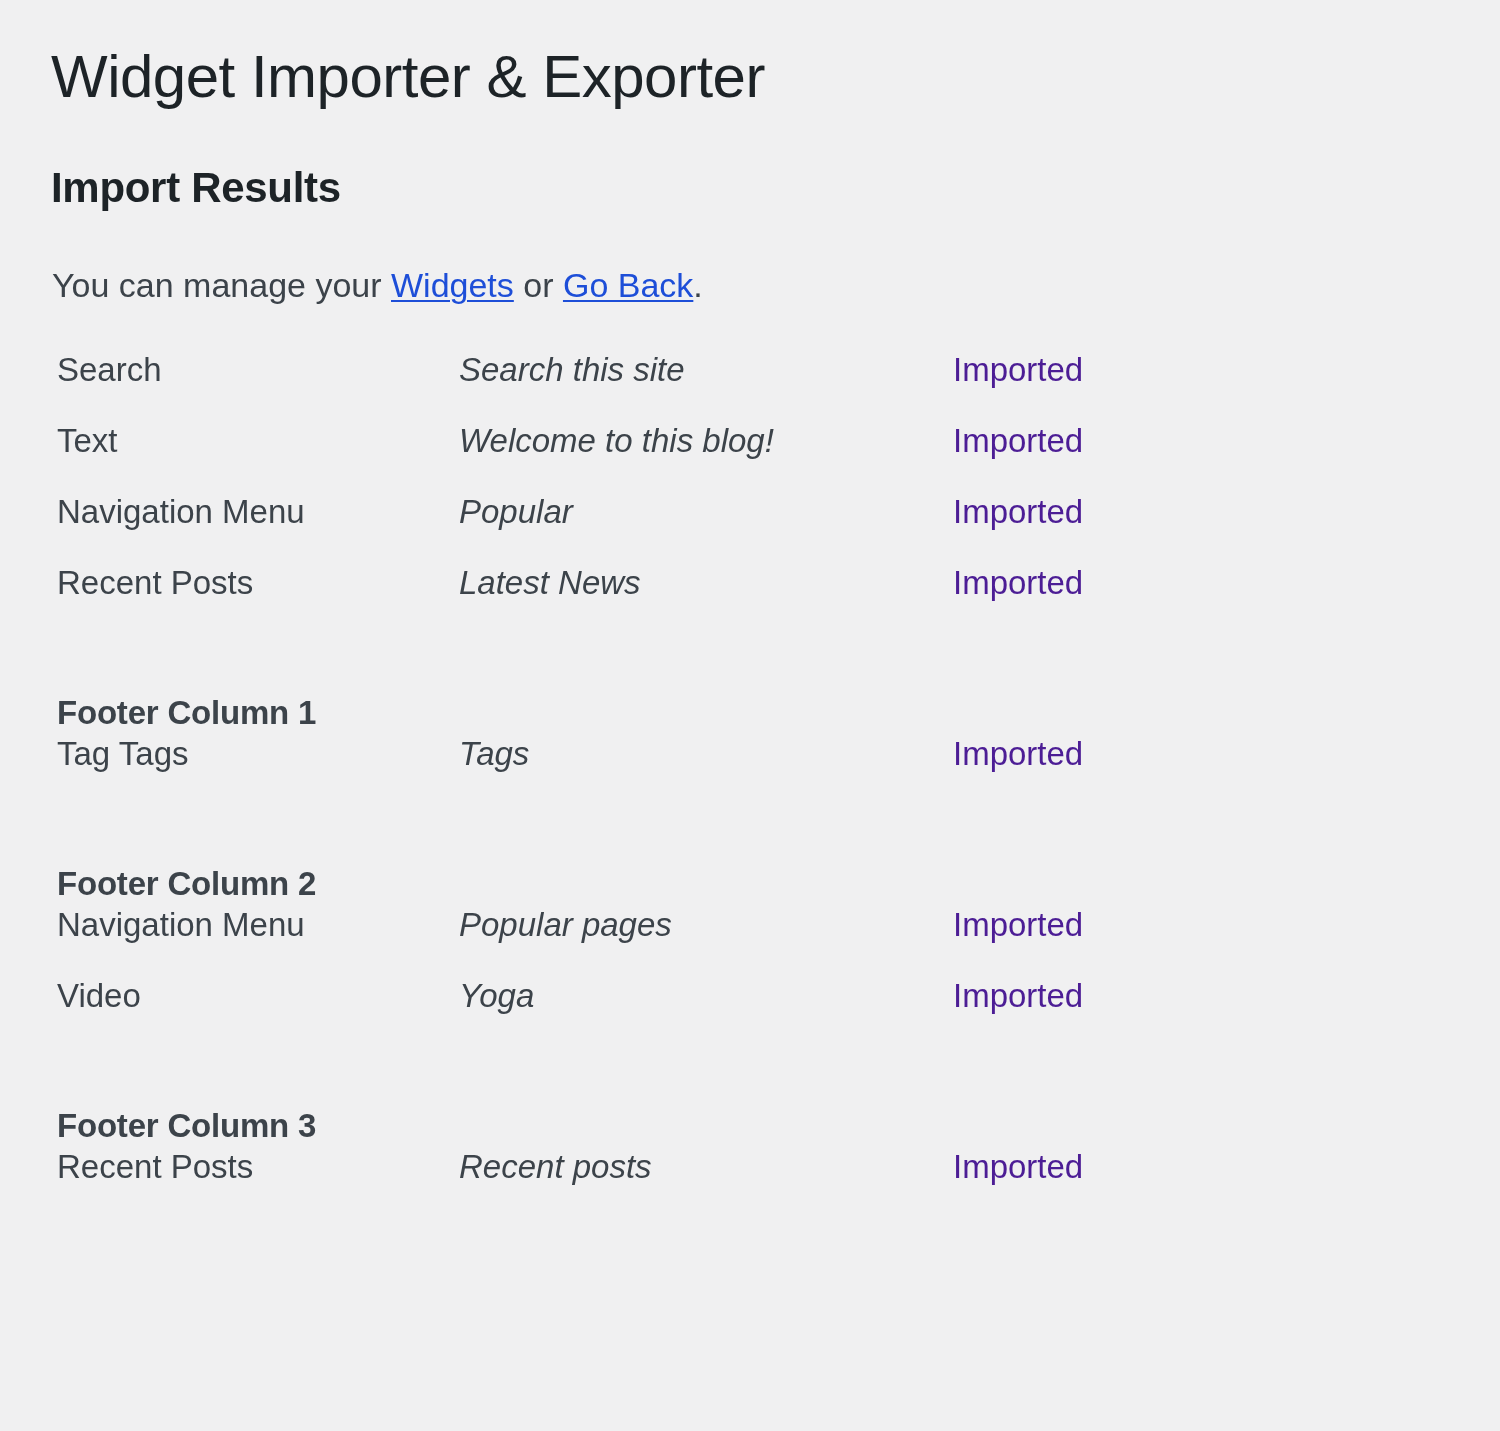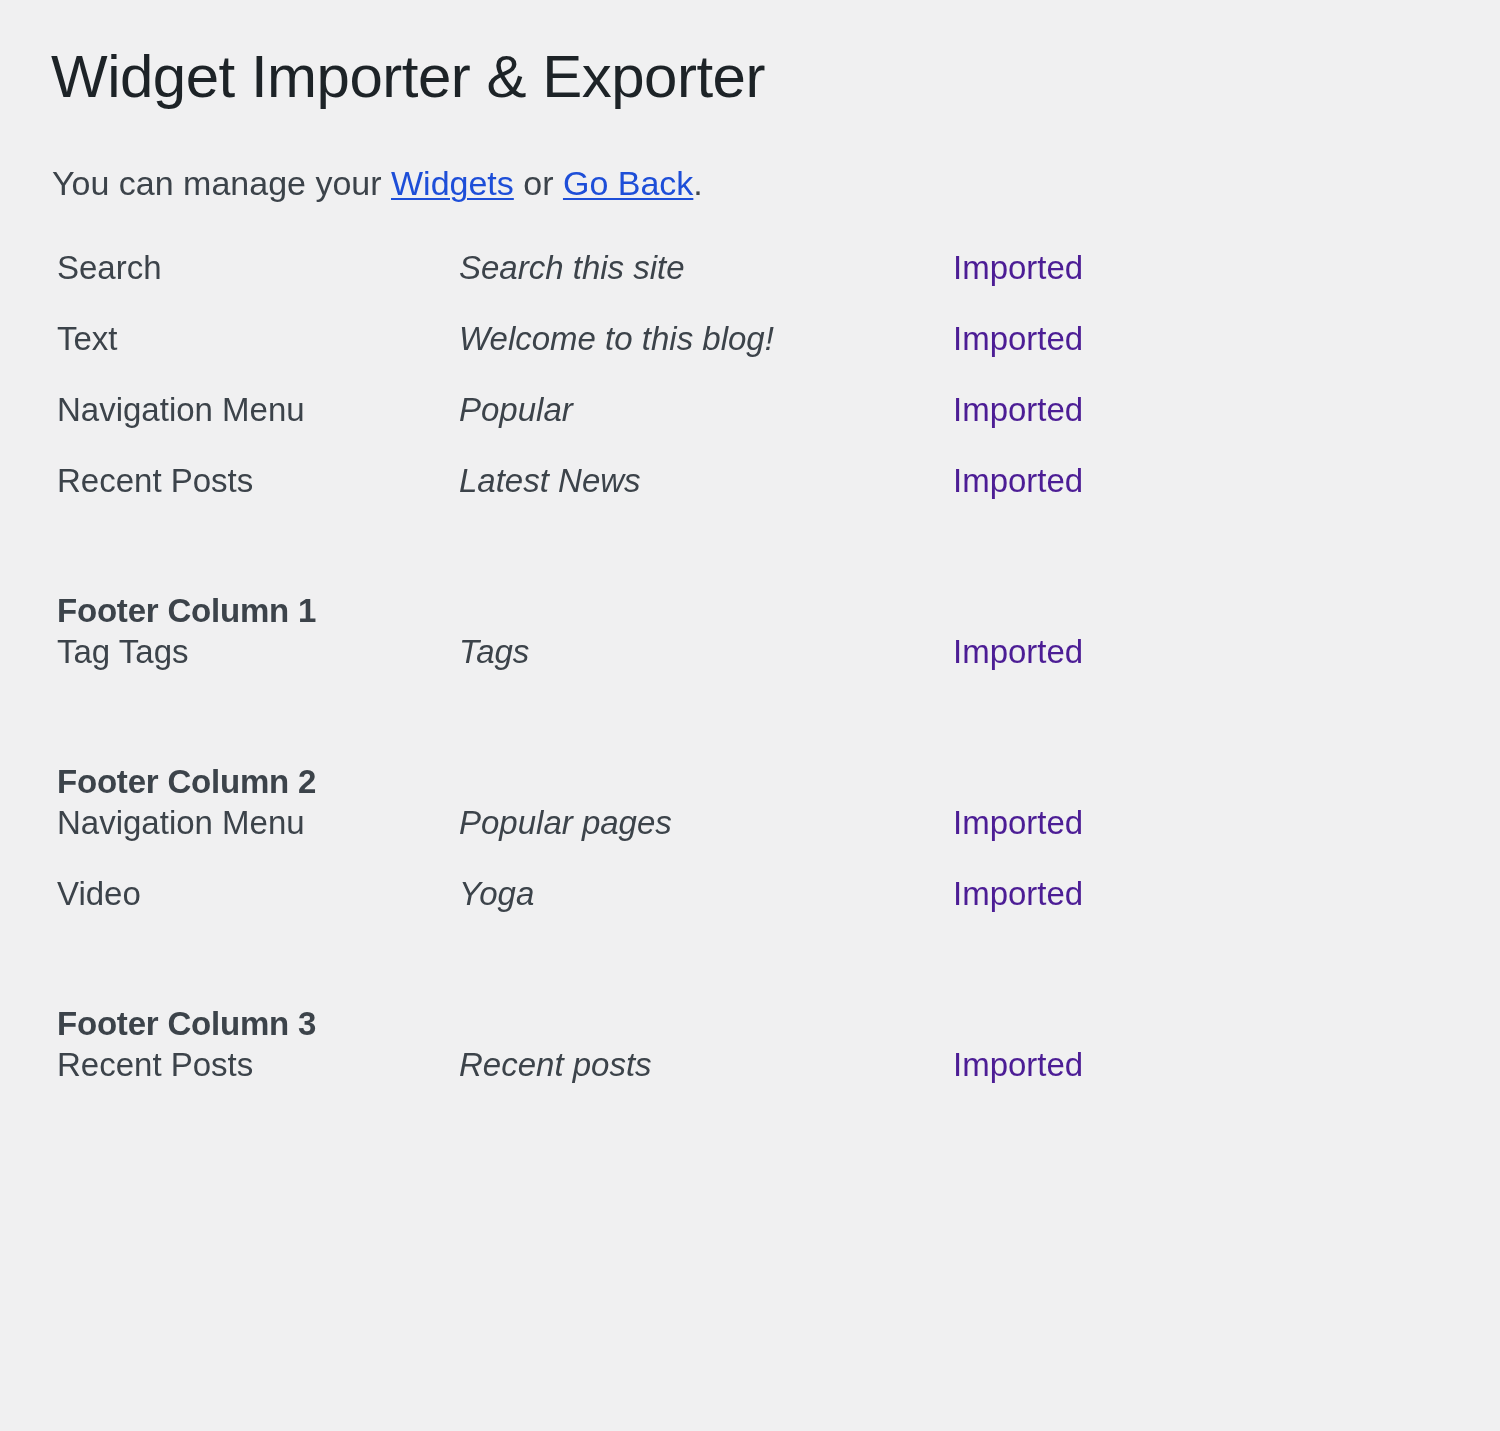--- a/index.html
+++ b/index.html
@@ -108,20 +108,21 @@
     font-weight: 400;
   }
 </style>
 </head>
 <body>
 
 <div class="wrap">
 
   <h1 class="page-title">Widget Importer &amp; Exporter</h1>
 
+  <h2 class="section-title">Import Results</h2>
 
   <p class="intro"><span>You can manage your </span><a href="#">Widgets</a><span> or </span><a href="#">Go Back</a><span>.</span></p>
 
   <table class="results">
     <tbody id="results-body">
         <tr>
           <td class="col-type"><span class="widget-type">Search</span></td>
           <td class="col-name"><span class="widget-title">Search this site</span></td>
           <td class="col-status"><span class="widget-status">Imported</span></td>
         </tr>

